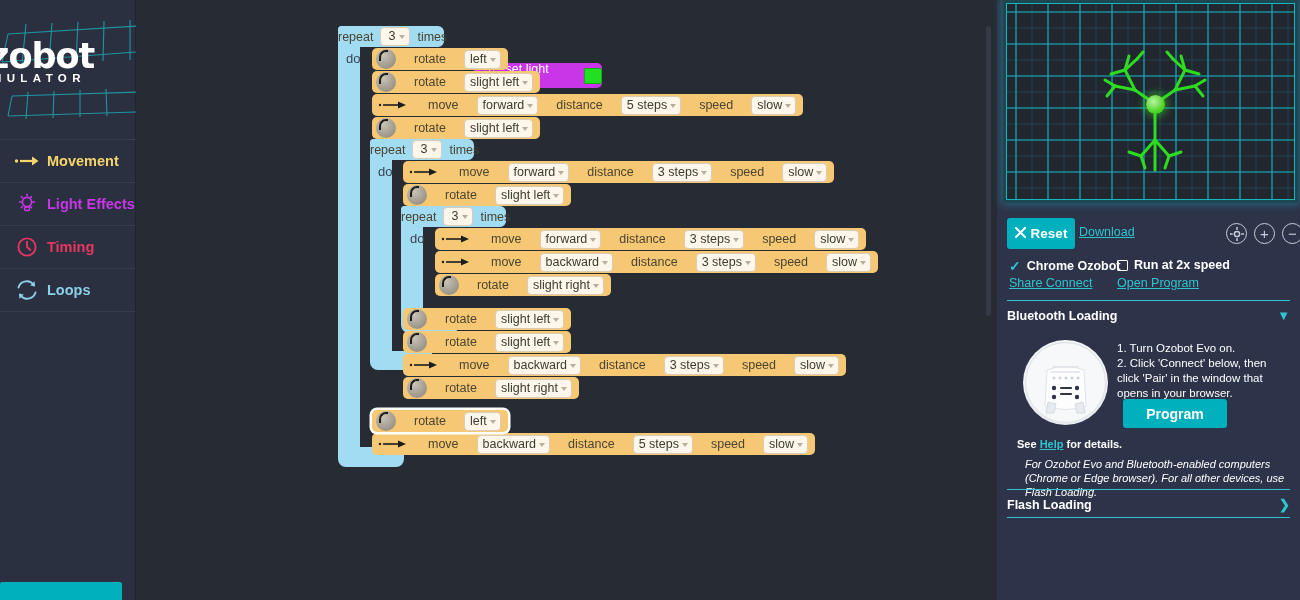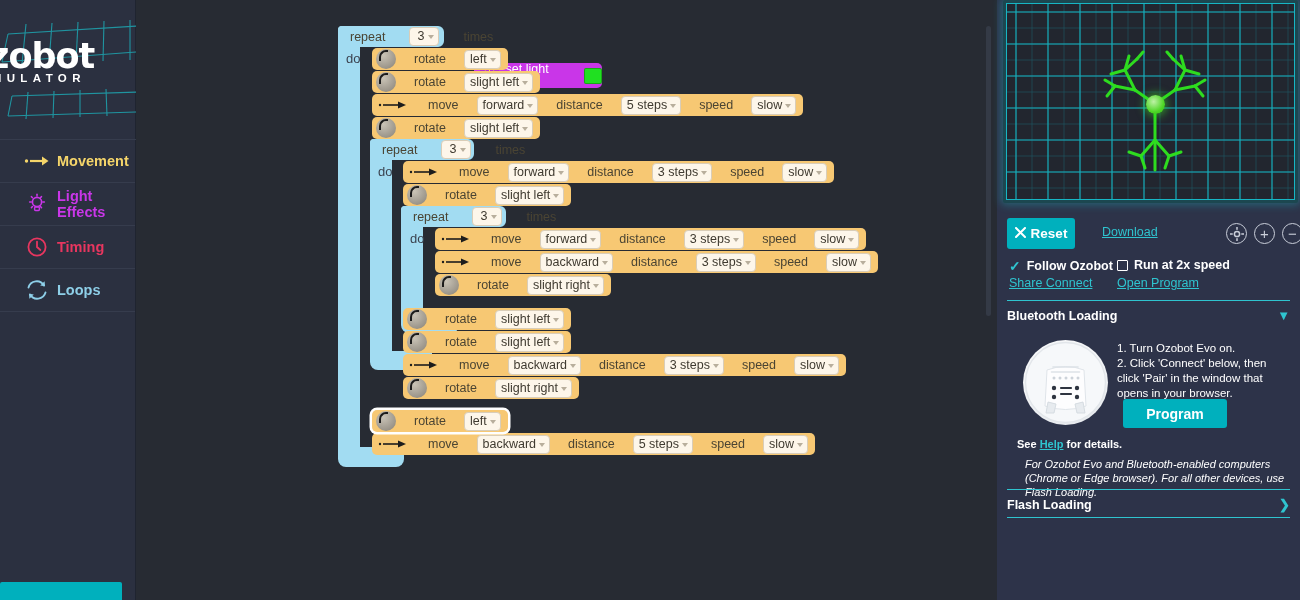--- a/index.html
+++ b/index.html
@@ -29,21 +29,21 @@
     color: #ffffff; font-size: 35px; letter-spacing: -1px;
     font-weight: 700; font-family: "DejaVu Sans", sans-serif;
   }
   .logo-sub {
     position: absolute; left: -30px; top: 72px;
     color: #ffffff; font-size: 11.5px; letter-spacing: 5.4px;
     font-weight: 700;
   }
   .cat-item {
     display: flex; align-items: center;
-    height: 43px; padding-left: 22px;
+    height: 43px; padding-left: 12px;
     border-bottom: 1px solid #363c4d;
     cursor: pointer;
   }
   .cat-icon {
     width: 30px; height: 26px; flex: 0 0 30px;
     display: flex; align-items: center; justify-content: center;
   }
   .cat-label { font-size: 14.5px; font-weight: 700; margin-left: 5px; }
   #sidebar-bottom-bar {
     position: absolute; left: 0; bottom: 0;
@@ -67,21 +67,21 @@
     position: absolute;
     background: #a2dcf2;
     border-radius: 4px;
   }
   .loop-head {
     position: absolute;
     background: #a2dcf2;
     border-radius: 4px 6px 6px 4px;
     display: flex; align-items: center;
     color: #3b4350; font-size: 13px;
-    padding-left: 12px; gap: 24px;
+    padding-left: 0; gap: 7px;
   }
   .loop-do {
     position: absolute;
     color: #3b4350; font-size: 13px;
   }
   .act {
     position: absolute; height: 22px;
     background: #f7c873;
     border-radius: 5px;
     display: flex; align-items: center;
@@ -171,21 +171,21 @@
   #ctrl-row { position: absolute; left: 10px; top: 218px; width: 285px; height: 32px; }
   #reset-btn {
     position: absolute; left: 0; top: 0;
     width: 68px; height: 31px;
     background: #00b0bd; border-radius: 3px;
     display: flex; align-items: center; justify-content: center; gap: 5px;
     color: #ffffff; font-size: 13.5px; font-weight: 700;
     cursor: pointer;
   }
   #download-link {
-    position: absolute; left: 95px; top: 7px;
+    position: absolute; left: 72px; top: 7px;
     color: #2fc4cf; font-size: 12.5px;
     text-decoration: underline; cursor: pointer;
   }
   .circ-btn {
     position: absolute; top: 5px;
     width: 21px; height: 21px; border-radius: 50%;
     border: 1.6px solid #c9ced9;
     display: flex; align-items: center; justify-content: center;
     cursor: pointer;
   }
@@ -647,21 +647,21 @@
         <span>+</span>
       </div>
       <div class="circ-btn" style="left:275px;">
         <span>−</span>
       </div>
     </div>
 
     <div id="opts-row">
       <div class="opt" style="left:0; top:0;">
         <span class="tick">✓</span>
-        <span>Follow Ozobot</span>
+        <span>Chrome Ozobot</span>
       </div>
       <div class="opt" style="left:108px; top:0;">
         <span class="chkbox"></span>
         <span>Run at 2x speed</span>
       </div>
       <div class="sub-link" style="left:0; top:18px;">Share Connect</div>
       <div class="sub-link" style="left:108px; top:18px;">Open Program</div>
     </div>
 
     <div class="sect-hdr" style="top:300px;">

